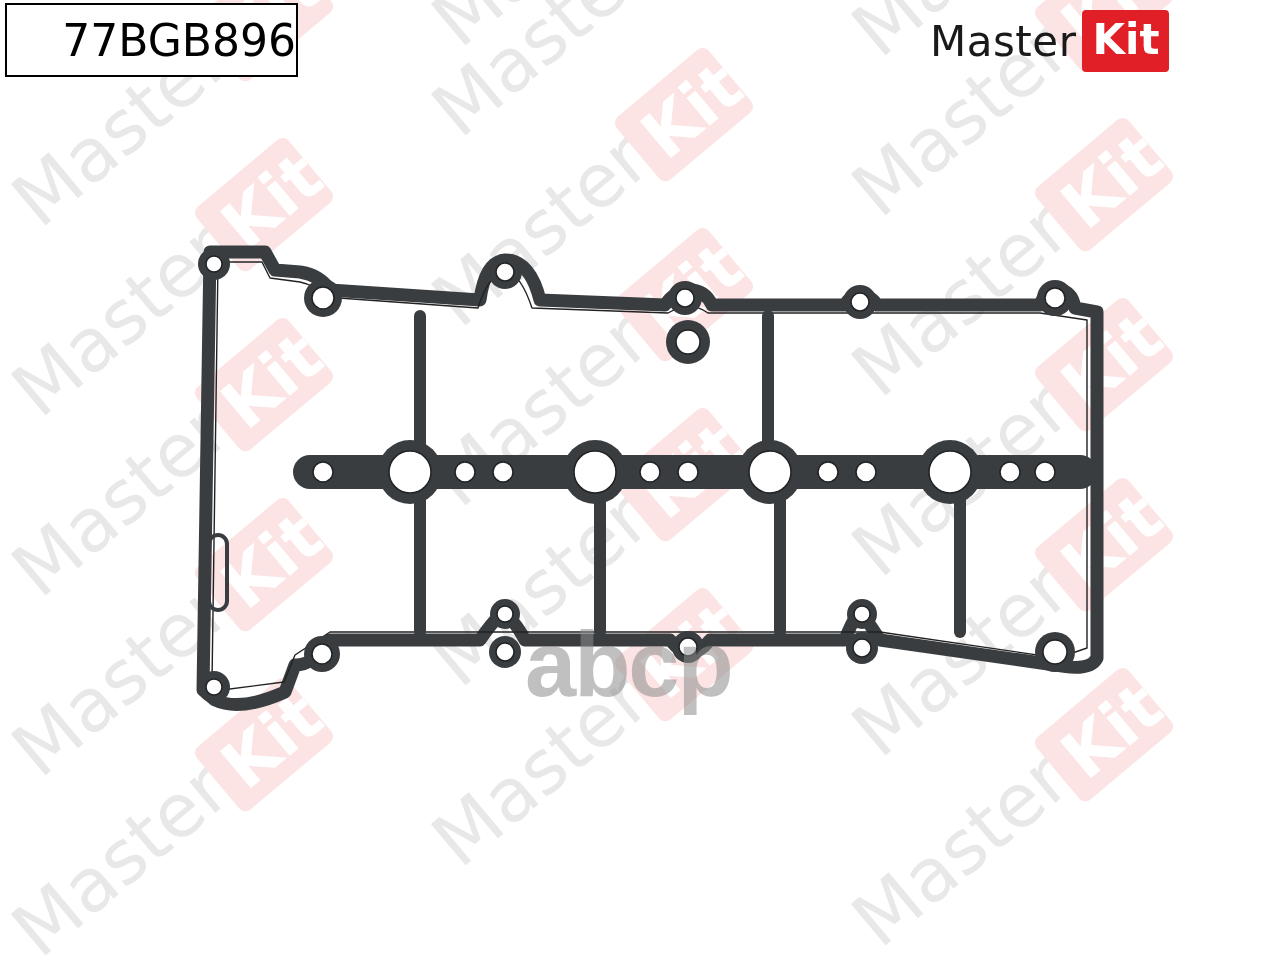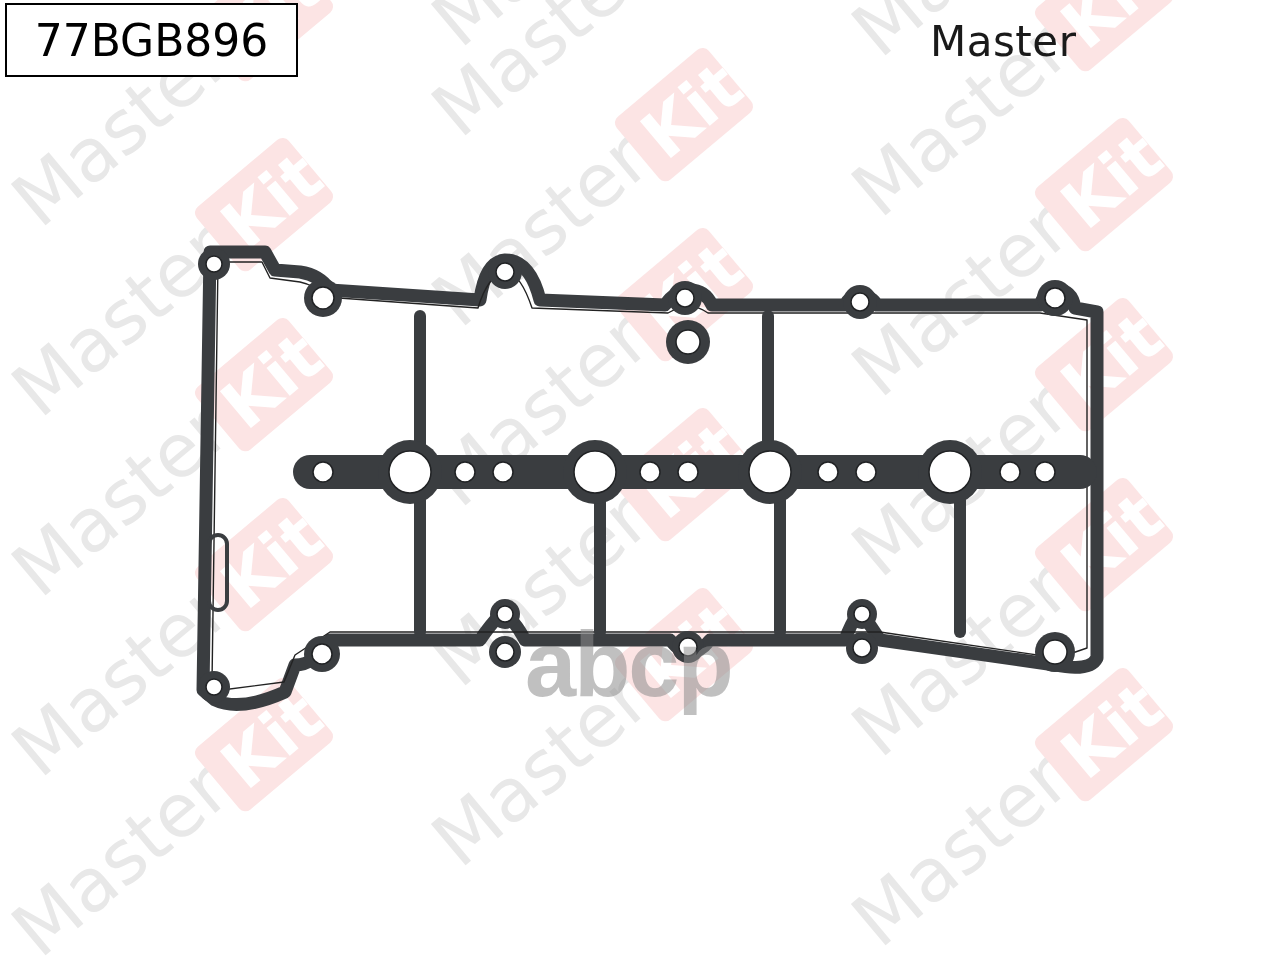--- a/index.html
+++ b/index.html
@@ -1,21 +1,21 @@
 <!DOCTYPE html>
 <html><head>
 <meta charset="utf-8">
 <style>
   html, body { margin: 0; padding: 0; background: #ffffff; }
   body { width: 1280px; height: 960px; position: relative; overflow: hidden; font-family: "DejaVu Sans", sans-serif; }
   .watermark-layer { position: absolute; left: 0; top: 0; width: 1280px; height: 960px; pointer-events: none; }
   .part-label {
     position: absolute; left: 5px; top: 3px; width: 293px; height: 74px;
     border: 2px solid #000; box-sizing: border-box; background: #fff;
-    display: flex; align-items: center; justify-content: center;
+    display: flex; align-items: center; justify-content: flex-end;
   }
   .part-label span { font-family: "DejaVu Sans", sans-serif; font-size: 44px; color: #000; letter-spacing: 0px; }
   .brand-logo { position: absolute; left: 930px; top: 4px; height: 74px; display: flex; align-items: center; }
   .brand-master { font-family: "DejaVu Sans", sans-serif; font-size: 42px; color: #1a1a1a; font-weight: normal; letter-spacing: 0.5px; }
   .brand-kit {
     margin-left: 6px; background: #e11f26; color: #fff; border-radius: 4px;
     font-family: "DejaVu Sans", sans-serif; font-size: 42px; font-weight: bold;
     padding: 2px 10px 4px 10px; line-height: 56px; position: relative;
   }
   .gasket { position: absolute; left: 0; top: 0; }
@@ -129,13 +129,14 @@
 </svg>
 
 <div class="abcp">abcp</div>
 
 <div class="part-label">
   <span>77BGB896</span>
 </div>
 
 <div class="brand-logo">
   <span class="brand-master">Master</span>
+  <span class="brand-kit">Kit</span>
 </div>
 
 </body></html>

